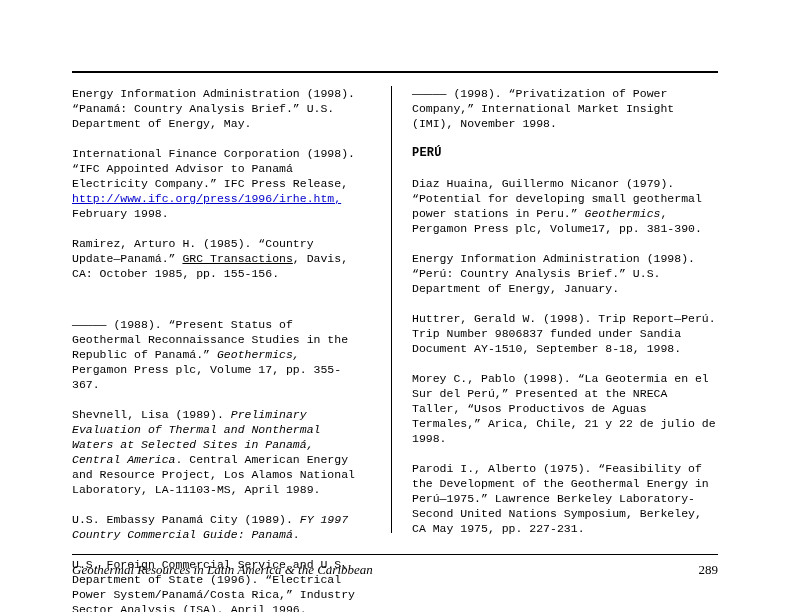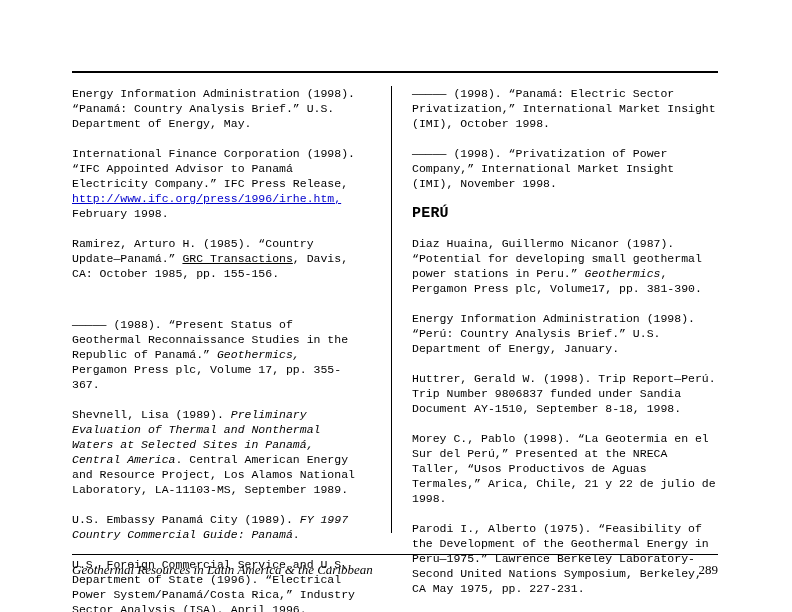--- a/index.html
+++ b/index.html
@@ -48,21 +48,21 @@
     background: #000000;
   }
   .entry {
     margin: 0 0 15px 0;
     text-align: left;
   }
   .entry.gap-lg {
     margin-top: 36px;
   }
   .heading {
-    font-size: 15px;
+    font-size: 12px;
     font-weight: bold;
     margin: 0 0 15px 0;
     letter-spacing: 0.2px;
   }
   .seg-i { font-style: italic; }
   .seg-u { text-decoration: underline; }
   .seg-link {
     color: #0000cc;
     text-decoration: underline;
     cursor: pointer;
@@ -92,32 +92,31 @@
 
 <div class="page">
 
   <div class="top-rule"></div>
 
   <div class="column col-left">
     <p class="entry"><span>Energy Information Administration (1998).  “Panamá: Country Analysis Brief.”   U.S. Department of Energy, May.</span></p>
     <p class="entry"><span>International Finance Corporation (1998).  “IFC Appointed Advisor to Panamá Electricity Company.”  IFC Press Release, </span><span class="seg-link">http://www.ifc.org/press/1996/irhe.htm,</span><span> February 1998.</span></p>
     <p class="entry"><span>Ramirez, Arturo H.  (1985).  “Country Update—Panamá.” </span><span class="seg-u">GRC Transactions</span><span>, Davis, CA:  October 1985, pp. 155-156.</span></p>
     <p class="entry gap-lg"><span>————— (1988).  “Present Status of Geothermal Reconnaissance Studies in the Republic of Panamá.” </span><span class="seg-i">Geothermics,</span><span>  Pergamon Press plc, Volume 17, pp. 355-367.</span></p>
-    <p class="entry"><span>Shevnell, Lisa (1989).  </span><span class="seg-i">Preliminary Evaluation of Thermal and Nonthermal Waters at Selected Sites in Panamá, Central America</span><span>.  Central American Energy and Resource Project, Los Alamos National Laboratory, LA-11103-MS, September 1989.</span></p>
+    <p class="entry"><span>Shevnell, Lisa (1989).  </span><span class="seg-i">Preliminary Evaluation of Thermal and Nonthermal Waters at Selected Sites in Panamá, Central America</span><span>.  Central American Energy and Resource Project, Los Alamos National Laboratory, LA-11103-MS, April 1989.</span></p>
     <p class="entry"><span>U.S. Embassy Panamá City  (1989).  </span><span class="seg-i">FY 1997 Country Commercial Guide: Panamá</span><span>.</span></p>
     <p class="entry"><span>U.S. Foreign Commercial Service and U.S. Department of State (1996).  “Electrical Power System/Panamá/Costa Rica,” Industry Sector Analysis (ISA), April 1996.</span></p>
   </div>
 
   <div class="divider"></div>
 
   <div class="column col-right">
-    <p class="entry"><span>————— (1998).  “Panamá: Electric Sector Privatization,” International Market Insight (IMI), October 1998.</span></p>
     <p class="entry"><span>————— (1998).  “Privatization of Power Company,” International Market Insight (IMI), November 1998.</span></p>
     <h2 class="heading">PERÚ</h2>
-    <p class="entry"><span>Diaz Huaina, Guillermo Nicanor (1987).  “Potential for developing small geothermal power stations in Peru.”  </span><span class="seg-i">Geothermics</span><span>, Pergamon Press plc, Volume17, pp. 381-390.</span></p>
+    <p class="entry"><span>Diaz Huaina, Guillermo Nicanor (1979).  “Potential for developing small geothermal power stations in Peru.”  </span><span class="seg-i">Geothermics</span><span>, Pergamon Press plc, Volume17, pp. 381-390.</span></p>
     <p class="entry"><span>Energy Information Administration (1998).  “Perú: Country Analysis Brief.”   U.S. Department of Energy, January.</span></p>
     <p class="entry"><span>Huttrer, Gerald W. (1998).  Trip Report—Perú.  Trip Number 9806837 funded under Sandia Document AY-1510, September 8-18, 1998.</span></p>
     <p class="entry"><span>Morey C., Pablo (1998).  “La Geotermia en el Sur del Perú,” Presented at the NRECA Taller, “Usos Productivos de Aguas Termales,” Arica, Chile, 21 y 22 de julio de 1998.</span></p>
     <p class="entry"><span>Parodi I., Alberto (1975).  “Feasibility of the Development of the Geothermal Energy in Perú—1975.”  Lawrence Berkeley Laboratory-Second United Nations Symposium, Berkeley, CA May 1975, pp. 227-231.</span></p>
   </div>
 
   <div class="bottom-rule"></div>
 
   <div class="footer">
     <span class="footer-title">Geothermal Resources in Latin America &amp; the Caribbean</span>

